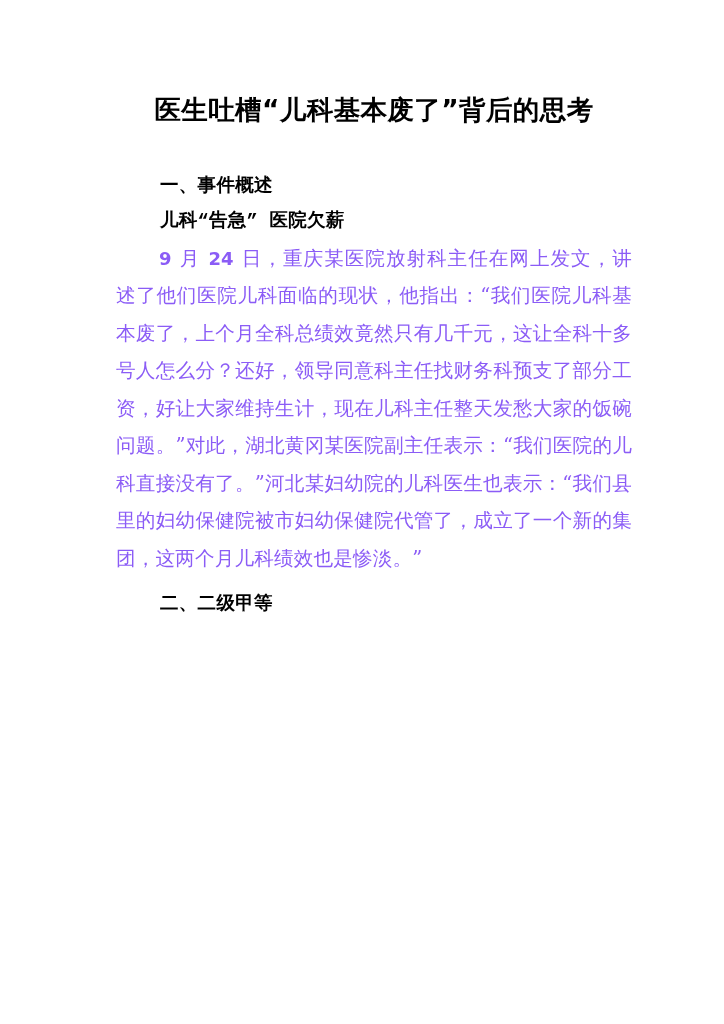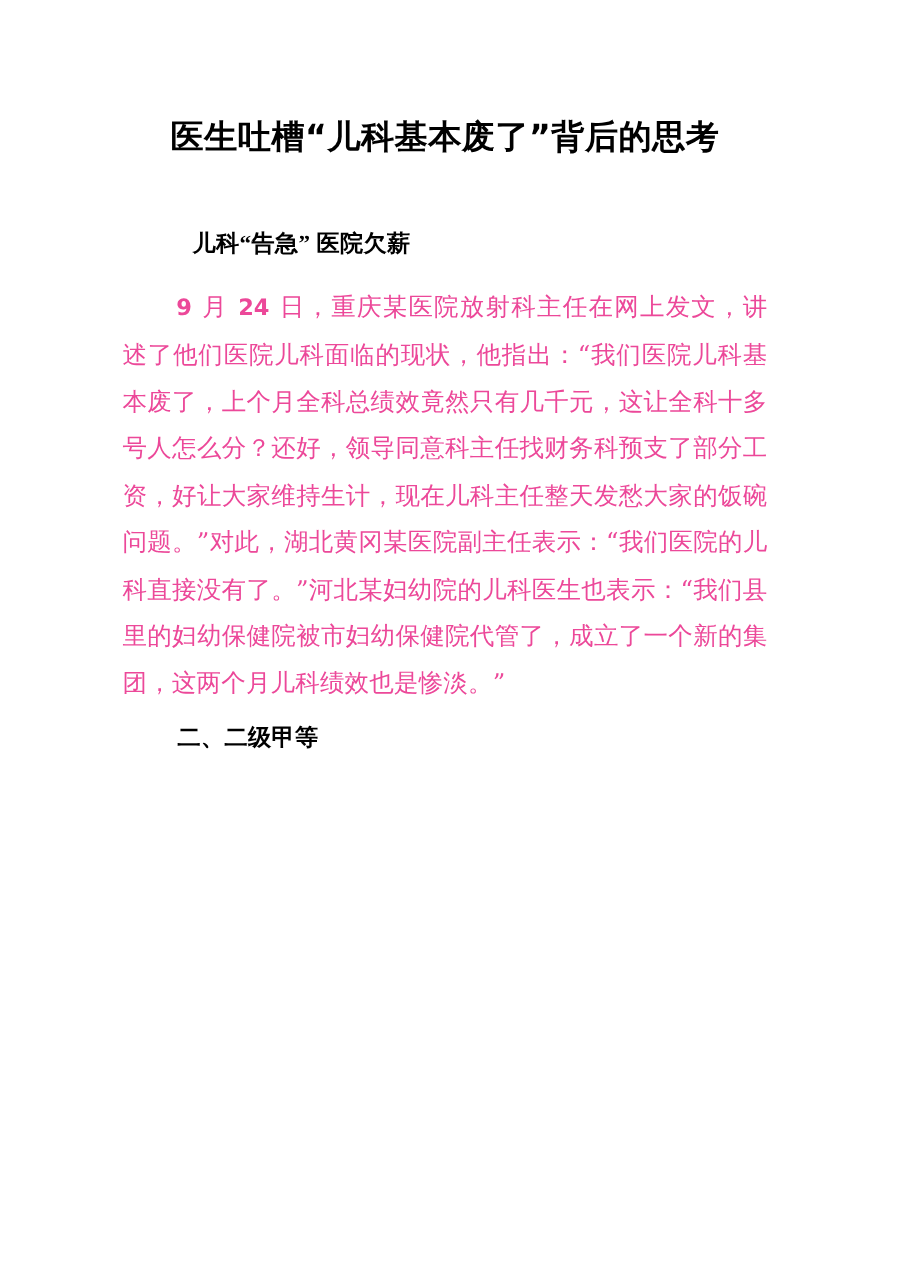--- a/index.html
+++ b/index.html
@@ -19,21 +19,21 @@
   .page {
     position: relative;
     width: 724px;
     height: 1024px;
     background: #ffffff;
     box-sizing: border-box;
   }
 
   .content {
     position: absolute;
-    left: 98px;
+    left: 116px;
     top: 0;
     width: 516px;
   }
 
   
   .doc-title {
     font-family: "DejaVu Sans", "Liberation Sans", sans-serif;
     font-weight: bold;
     font-size: 26.5px;
     line-height: 1;
@@ -51,36 +51,36 @@
     font-weight: bold;
     font-size: 18.5px;
     line-height: 37px;
     color: #000000;
     margin: 0;
     text-indent: 44px;
     letter-spacing: 0.3px;
   }
 
   .heading-sub {
-    font-family: Liberation Serif, serif;
+    font-family: Liberation Mono, monospace;
     font-weight: bold;
     font-size: 18.5px;
     line-height: 37px;
     color: #000000;
-    margin: 12px;
+    margin: 0;
     text-indent: 44px;
     letter-spacing: 0.3px;
   }
 
   
   .para {
     font-family: "DejaVu Serif", "Liberation Serif", serif;
     font-size: 19.6px;
     line-height: 37.5px;
-    color: #ec4899;
+    color: #8b5cf6;
     margin: 0;
     text-indent: 42px;
     text-align: justify;
     text-justify: inter-character;
     letter-spacing: 0.15px;
     word-break: break-all;
   }
 
   .spacer-title-gap { height: 42px; }
   .spacer-sec2-gap  { height: 7px; }
@@ -97,20 +97,21 @@
 </head>
 <body>
 
 <div class="page">
   <div class="content">
 
     <h1 class="doc-title">医生吐槽“儿科基本废了”背后的思考</h1>
 
     <div class="spacer-title-gap"></div>
 
+    <h2 class="heading">一、事件概述</h2>
 
     <h3 class="heading-sub">儿科“告急”  医院欠薪</h3>
 
     <p class="para"><span class="num">9</span> 月 <span class="num">24</span> 日，重庆某医院放射科主任在网上发文，讲述了他们医院儿科面临的现状，他指出：“我们医院儿科基本废了，上个月全科总绩效竟然只有几千元，这让全科十多号人怎么分？还好，领导同意科主任找财务科预支了部分工资，好让大家维持生计，现在儿科主任整天发愁大家的饭碗问题。”对此，湖北黄冈某医院副主任表示：“我们医院的儿科直接没有了。”河北某妇幼院的儿科医生也表示：“我们县里的妇幼保健院被市妇幼保健院代管了，成立了一个新的集团，这两个月儿科绩效也是惨淡。”</p>
 
 
     <div class="spacer-sec2-gap"></div>
 
     <h2 class="heading">二、二级甲等</h2>
 

